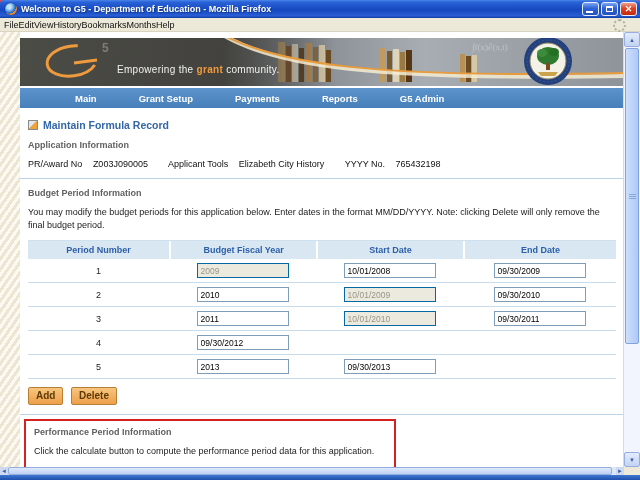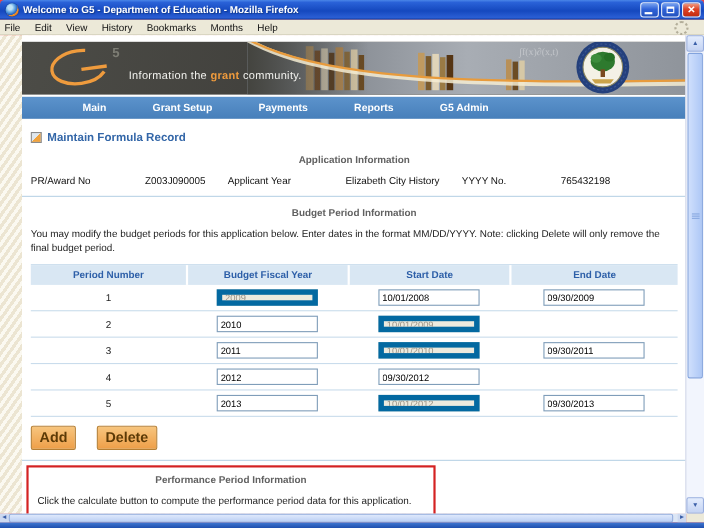--- a/index.html
+++ b/index.html
@@ -20,21 +20,21 @@
     background:linear-gradient(180deg,#7aa4f0,#2f62d8 45%,#2453be);position:relative;}
   .wbtn.close{background:linear-gradient(180deg,#f0a088,#de4326 45%,#c22a0e);}
   .wbtn .min{position:absolute;left:3px;bottom:2px;width:7px;height:2px;background:#fff;}
   .wbtn .rest{position:absolute;left:4px;top:3px;width:7px;height:6px;border:1px solid #fff;border-top:2px solid #fff;box-sizing:border-box;}
   .wbtn .x{position:absolute;left:0;top:0;width:100%;height:100%;color:#fff;font-size:9px;font-weight:bold;
     line-height:13px;text-align:center;}
 
   
   .menubar{position:absolute;top:18px;left:0;width:640px;height:14px;background:#ece9d8;
     border-bottom:1px solid #d8d4c0;font-size:9px;color:#111;display:flex;align-items:center;padding-left:4px;box-sizing:border-box;}
-  .menubar .mitem{margin-right:13px;}
+  .menubar .mitem{}
   .throbber{position:absolute;right:14px;top:1px;width:9px;height:9px;border:2px dotted #b3ae9a;border-radius:50%;}
 
   
   .viewport{position:absolute;top:32px;left:0;width:640px;height:435px;
     background:repeating-linear-gradient(125deg,#fbf9f1 0 3px,#ece5d2 3px 6px);}
   .content{position:absolute;top:0;left:20px;right:16px;bottom:0;background:#fff;overflow:hidden;}
 
   
   .banner{position:relative;margin-top:6px;height:48px;overflow:hidden;
     background:linear-gradient(100deg,#4c4c47 0%,#403f3b 45%,#565650 100%);}
@@ -45,43 +45,43 @@
   
   .navbar{margin-top:2px;height:20px;background:linear-gradient(180deg,#5c93cc,#477fba);
     display:flex;align-items:center;padding-left:34px;font-size:9.5px;font-weight:bold;color:#fff;}
   .navbar .nitem{padding:0 21px;cursor:default;}
 
   
   .pagebody{padding:11px 8px 0 8px;font-size:9px;color:#222;}
   .ptitle{display:flex;align-items:center;font-size:10.5px;font-weight:bold;color:#3467a8;}
   .ptitle .ticon{width:8px;height:8px;margin-right:5px;border:1px solid #8a8a8a;
     background:linear-gradient(135deg,#dfe7ee 0 50%,#f0a23c 50% 100%);}
-  .sechead{font-weight:bold;color:#616161;margin-top:9px;text-align:center;}
+  .sechead{font-weight:bold;color:#616161;margin-top:9px;}
   .inforow{margin-top:9px;}
   .lbl{font-weight:normal;color:#111;margin-right:8px;}
-  .val{margin-right:18px;color:#111;margin-left:39px;}
+  .val{margin-right:18px;color:#111;}
   hr.sep{border:0;border-top:1px solid #bad3e6;margin:9px -8px 0 -8px;}
   .desc{margin-top:8px;line-height:1.45;color:#222;max-width:592px;}
 
   
   .btable{margin-top:8px;border-top:1px solid #cfe0ee;}
   .thead,.trow{display:grid;grid-template-columns:24% 25% 25% 26%;}
   .thead{background:#d9e7f3;height:18px;line-height:18px;}
   .thead .th{color:#2d5fa8;font-weight:bold;text-align:center;border-left:2px solid #fff;}
   .thead .th:first-child{border-left:none;}
   .trow{height:23px;align-items:center;border-bottom:1px solid #c9dcec;}
   .td{text-align:center;}
   .inp{width:92px;height:15px;box-sizing:border-box;border:1px solid #7f9db9;background:#fff;
     font-family:"Liberation Sans",sans-serif;font-size:8.5px;padding:0 3px;color:#000;}
-  .inp.dis{background:#eceade;border:5px solid #0369a1;color:#9a9488;}
+  .inp.dis{background:#eceade;border:1px solid #0369a1;color:#9a9488;}
 
   
   .obtn{display:inline-block;background:linear-gradient(180deg,#f7c57e,#ee9f49);
     border:1px solid #b67f33;border-radius:2px;color:#5c3a06;font-weight:bold;
-    font-size:13px;padding:2px 7px 3px 7px;margin-right:16px;font-family:"Liberation Sans",sans-serif;cursor:pointer;}
+    font-size:10px;padding:2px 7px 3px 7px;margin-right:5px;font-family:"Liberation Sans",sans-serif;cursor:pointer;}
   .btnrow{margin-top:8px;}
 
   
   .redbox{border:2px solid #d42222;margin:4px 0 0 -4px;width:352px;padding:3px 8px 9px 8px;box-sizing:content-box;}
   .pline{margin-top:9px;white-space:nowrap;}
   .plabel{font-weight:bold;margin-right:7px;color:#111;}
   .pval{margin-right:13px;color:#111;}
 
   
   .vscroll{position:absolute;top:0;right:0;width:16px;bottom:0;background:#f2f5fd;border-left:1px solid #d5d9e8;}
@@ -190,21 +190,21 @@
             <circle cx="528" cy="23" r="18" fill="#f4f1e6"></circle>
             <circle cx="528" cy="23" r="18" fill="none" stroke="#8a8660" stroke-width="1"></circle>
             <ellipse cx="528" cy="18" rx="11" ry="9" fill="#2e7a2e"></ellipse>
             <ellipse cx="522" cy="15" rx="5" ry="4" fill="#3c8c3c"></ellipse>
             <ellipse cx="534" cy="14" rx="5" ry="4" fill="#257025"></ellipse>
             <rect x="526" y="25" width="4" height="7" fill="#7a4a20"></rect>
             <path d="M518,34 h20 l-3,4 h-14 z" fill="#caa34a"></path>
             <circle cx="528" cy="23" r="21" fill="none" stroke="#3a5694" stroke-width="1" stroke-dasharray="2 2"></circle>
           </g>
         </svg>
-        <div class="tagline"><span>Information the </span><span class="hl" style="color:#ef9b3d">grant</span><span> community.</span></div>
+        <div class="tagline"><span>Empowering the </span><span class="hl" style="color:#ef9b3d">grant</span><span> community.</span></div>
       </div>
 
       <div class="navbar">
         <span class="nitem">Main</span>
         <span class="nitem">Grant Setup</span>
         <span class="nitem">Payments</span>
         <span class="nitem">Reports</span>
         <span class="nitem">G5 Admin</span>
       </div>
 
@@ -213,21 +213,21 @@
         <div class="ptitle">
           <span class="ticon"></span>
           <span>Maintain Formula Record</span>
         </div>
 
         <div class="sechead">Application Information</div>
 
         <div class="inforow">
           <span class="lbl">PR/Award No</span>
           <span class="val">Z003J090005</span>
-          <span class="lbl">Applicant Year</span>
+          <span class="lbl">Applicant Tools</span>
           <span class="val">Elizabeth City History</span>
           <span class="lbl">YYYY No.</span>
           <span class="val">765432198</span>
         </div>
 
         <hr class="sep">
 
         <div class="sechead">Budget Period Information</div>
         <div class="desc">You may modify the budget periods for this application below. Enter dates in the format MM/DD/YYYY. Note: clicking Delete will only remove the final budget period.</div>
 
@@ -243,39 +243,38 @@
             <div class="td">1</div>
             <div class="td"><input class="inp dis" disabled="" value="2009" style=""></div>
             <div class="td"><input class="inp" value="10/01/2008" style=""></div>
             <div class="td"><input class="inp" value="09/30/2009" style=""></div>
           </div>
 
           <div class="trow">
             <div class="td">2</div>
             <div class="td"><input class="inp" value="2010" style=""></div>
             <div class="td"><input class="inp dis" disabled="" value="10/01/2009" style=""></div>
+            <div class="td"><input class="inp" value="09/30/2010" style=""></div>
           </div>
 
           <div class="trow">
             <div class="td">3</div>
             <div class="td"><input class="inp" value="2011" style=""></div>
             <div class="td"><input class="inp dis" disabled="" value="10/01/2010" style=""></div>
             <div class="td"><input class="inp" value="09/30/2011" style=""></div>
           </div>
 
           <div class="trow">
             <div class="td">4</div>
-            <div class="td"><input class="inp" value="2012" style=""></div>
             <div class="td"><input class="inp" value="09/30/2012" style=""></div>
           </div>
 
           <div class="trow">
             <div class="td">5</div>
             <div class="td"><input class="inp" value="2013" style=""></div>
-            <div class="td"><input class="inp dis" disabled="" value="10/01/2012" style=""></div>
             <div class="td"><input class="inp" value="09/30/2013" style=""></div>
           </div>
         </div>
 
         <div class="btnrow">
           <button class="obtn">Add</button>
           <button class="obtn">Delete</button>
         </div>
 
         <hr class="sep">

